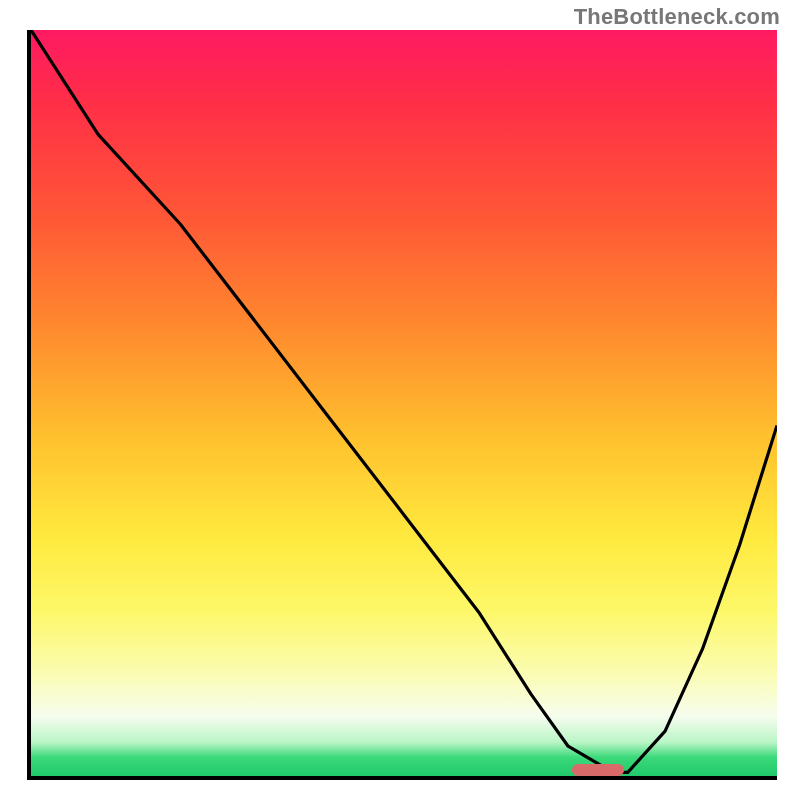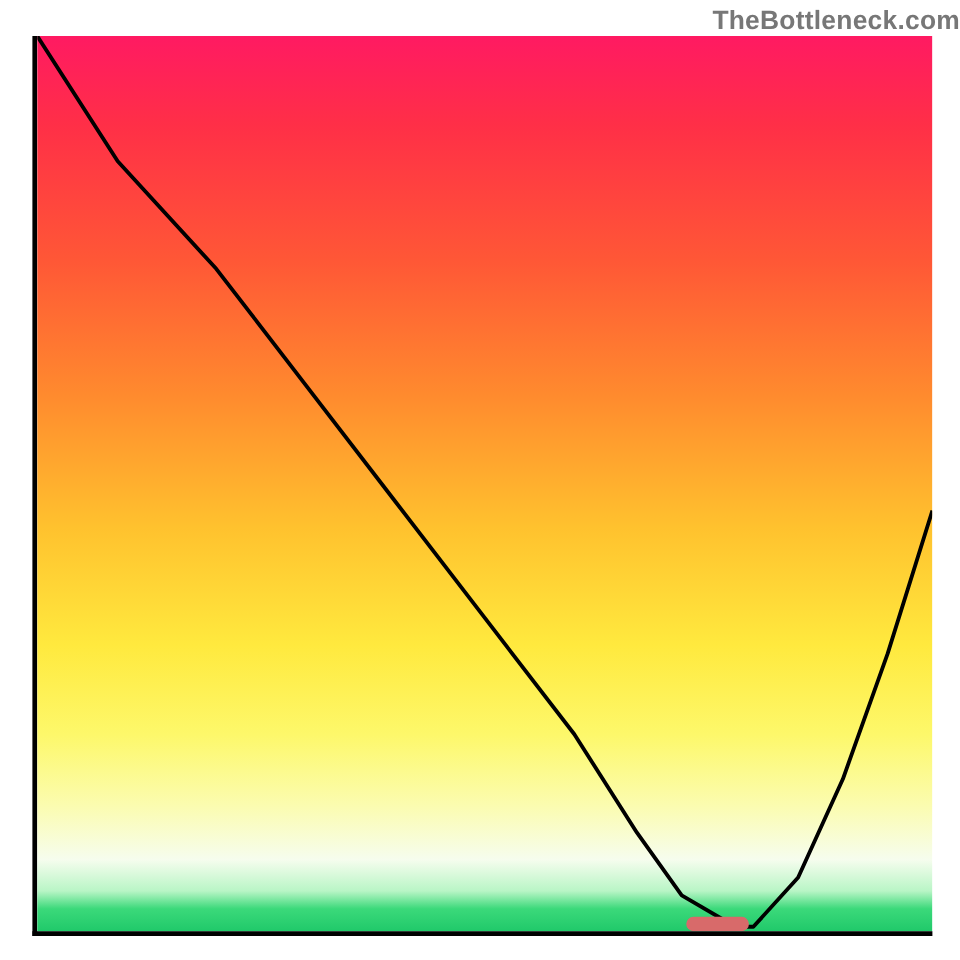--- a/index.html
+++ b/index.html
@@ -11,21 +11,21 @@
     font-family: Arial, Helvetica, sans-serif;
   }
   .container {
     position: relative;
     width: 800px;
     height: 800px;
   }
   .watermark {
     position: absolute;
     top: 4px;
-    right: 0;
+    right: 20px;
     font-size: 22px;
     font-weight: 600;
     color: #777;
     letter-spacing: 0.2px;
   }
   .plot-area {
     position: absolute;
     left: 27px;
     top: 30px;
     width: 746px;

